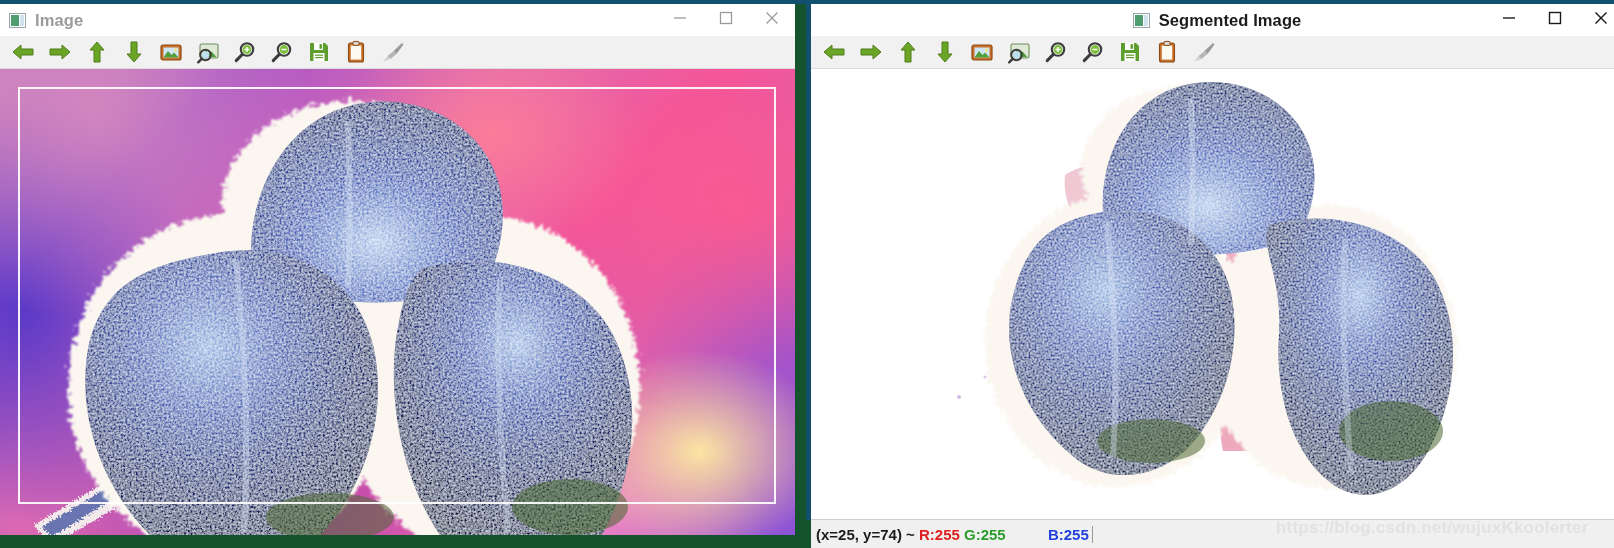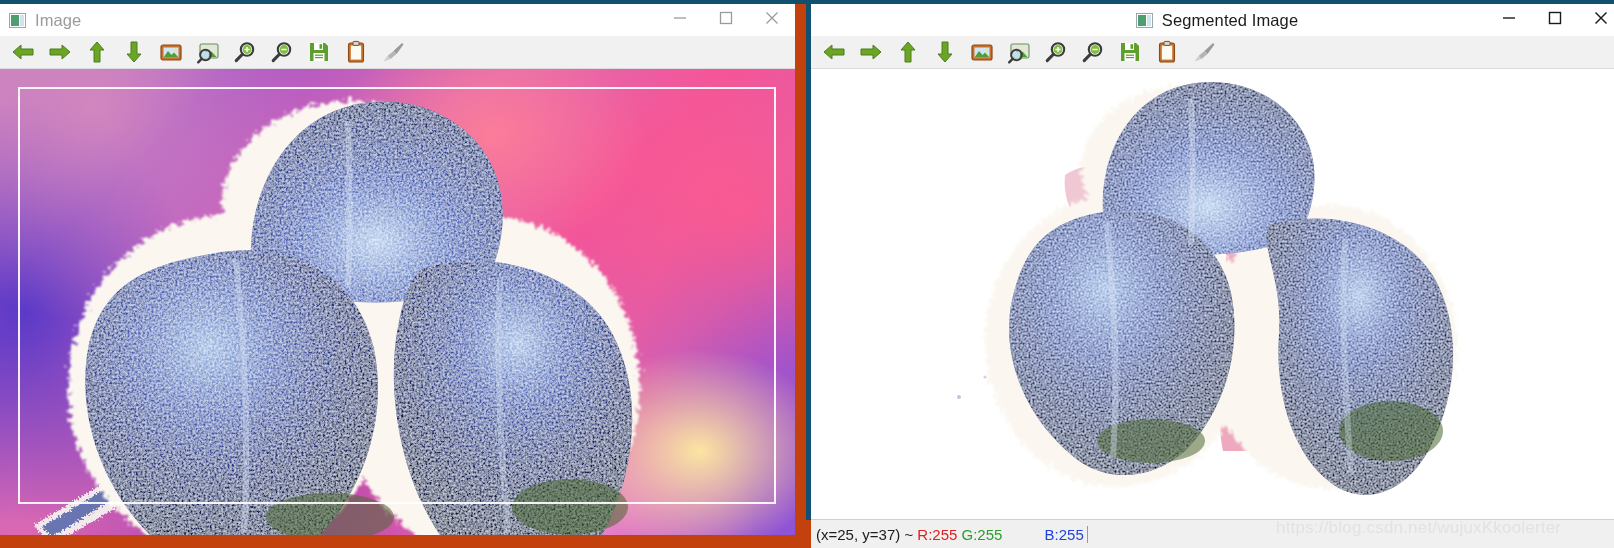--- a/index.html
+++ b/index.html
@@ -5,21 +5,21 @@
   * { box-sizing: border-box; margin: 0; padding: 0; }
   html, body {
     width: 1614px; height: 548px;
     overflow: hidden;
     background: #ffffff;
     font-family: "Liberation Sans", sans-serif;
   }
   .desktop { position: relative; width: 1614px; height: 548px; background: #f0f0f0; }
 
   
-  .window { position: absolute; background: #c2410c; overflow: hidden; }
+  .window { position: absolute; background: #14532d; overflow: hidden; font-weight: bold; }
   .accent-top { position: absolute; top: 0; left: 0; height: 4px; background: #11506e; }
   .titlebar { position: absolute; left: 0; height: 32px; display: flex; align-items: center; background: #ffffff; }
   .title-ico {
     width: 17px; height: 15px; margin-left: 9px; margin-right: 9px;
     border: 1px solid #9aa7ad; background: #ffffff; position: relative; flex: none;
   }
   .title-ico::before { content: ""; position: absolute; left: 1px; top: 1px; width: 8px; height: 11px; background: #4f9e72; }
   .title-ico::after { content: ""; position: absolute; left: 10px; top: 1px; width: 4px; height: 11px; background: #cfe4ef; }
   .title-text { font-size: 16.5px; letter-spacing: .1px; white-space: nowrap; }
   .title-inactive .title-text { color: #9b9b9b; }
@@ -459,20 +459,20 @@
           <path d="M406 160 C402 230 406 310 412 396" stroke="#d6e2f4" stroke-width="6" fill="none" opacity=".35"></path>
           <path d="M252 20 C254 72 254 124 252 166" stroke="#dbe6f6" stroke-width="6" fill="none" opacity=".4"></path>
 
           <circle cx="20" cy="318" r="2" fill="#c9a8d8" opacity=".8"></circle>
           <circle cx="46" cy="298" r="1.6" fill="#d4b4e0" opacity=".7"></circle>
         </svg>
       </div>
     </div>
 
     <div class="statusbar" style="left:16px; top:519px; width:803px; height:29px;">
-      <span class="status-text"><span>(x=25, y=37) ~ </span><span class="s-r">R:255</span><span class="s-g"> G:255</span><span class="s-b"> B:255</span></span>
+      <span class="status-text"><span>(x=25, y=74) ~ </span><span class="s-r">R:255</span><span class="s-g"> G:255</span><span class="s-b"> B:255</span></span>
       <span class="status-caret"></span>
     </div>
 
     <div class="watermark" style="left:481px; top:518px;">https://blog.csdn.net/wujuxKkoolerter</div>
   </div>
 
 </div>
 
 </body></html>

